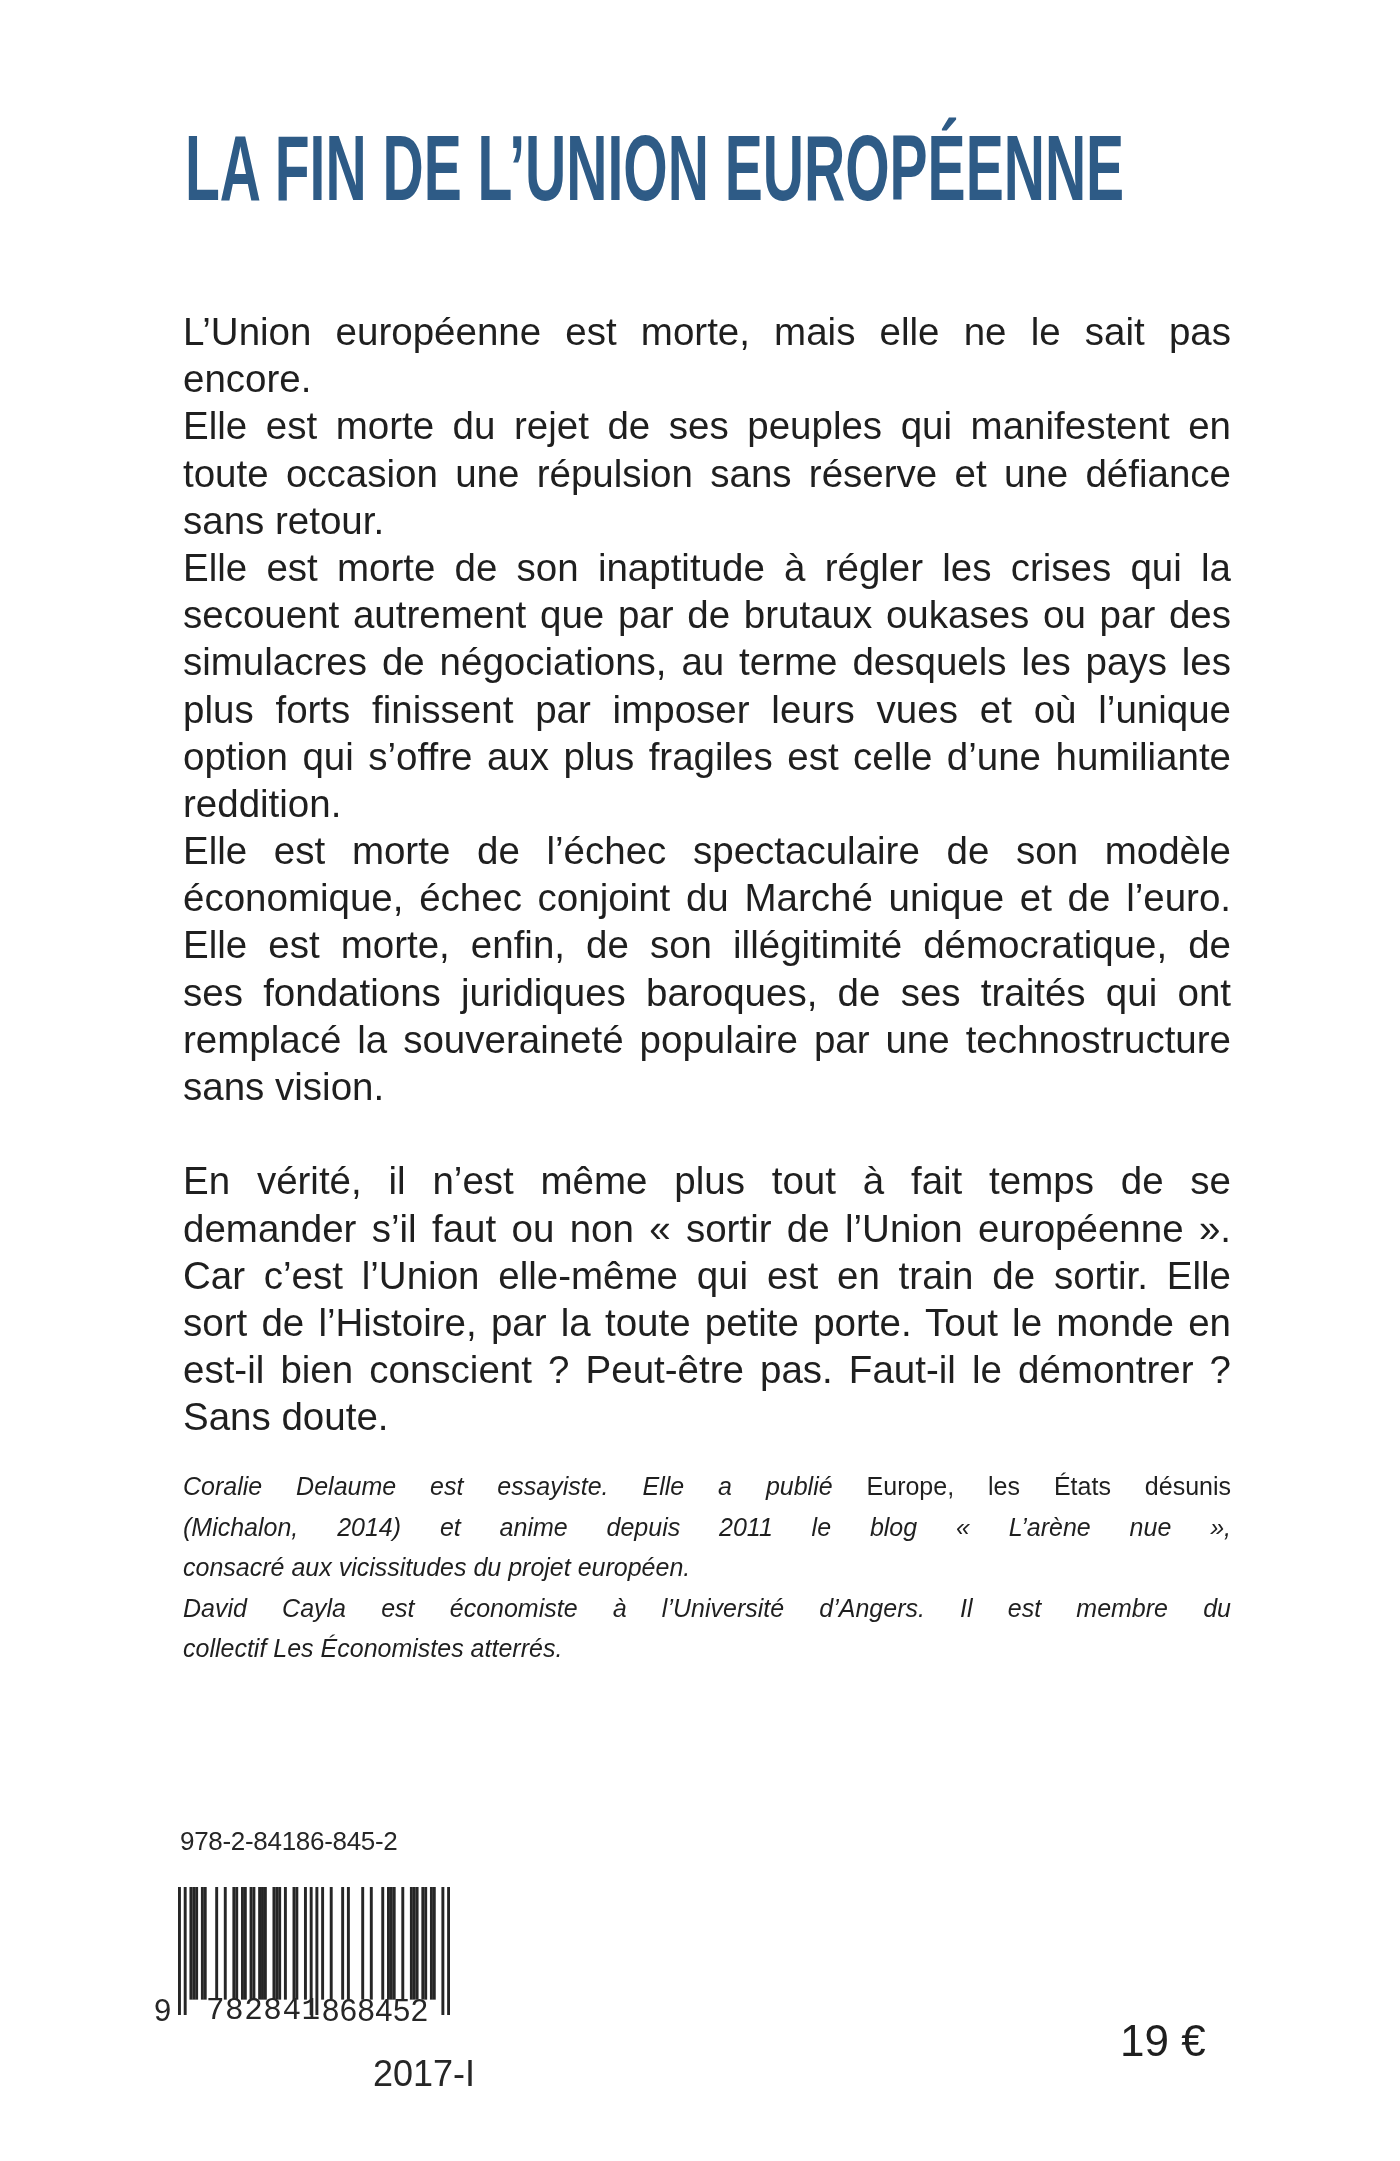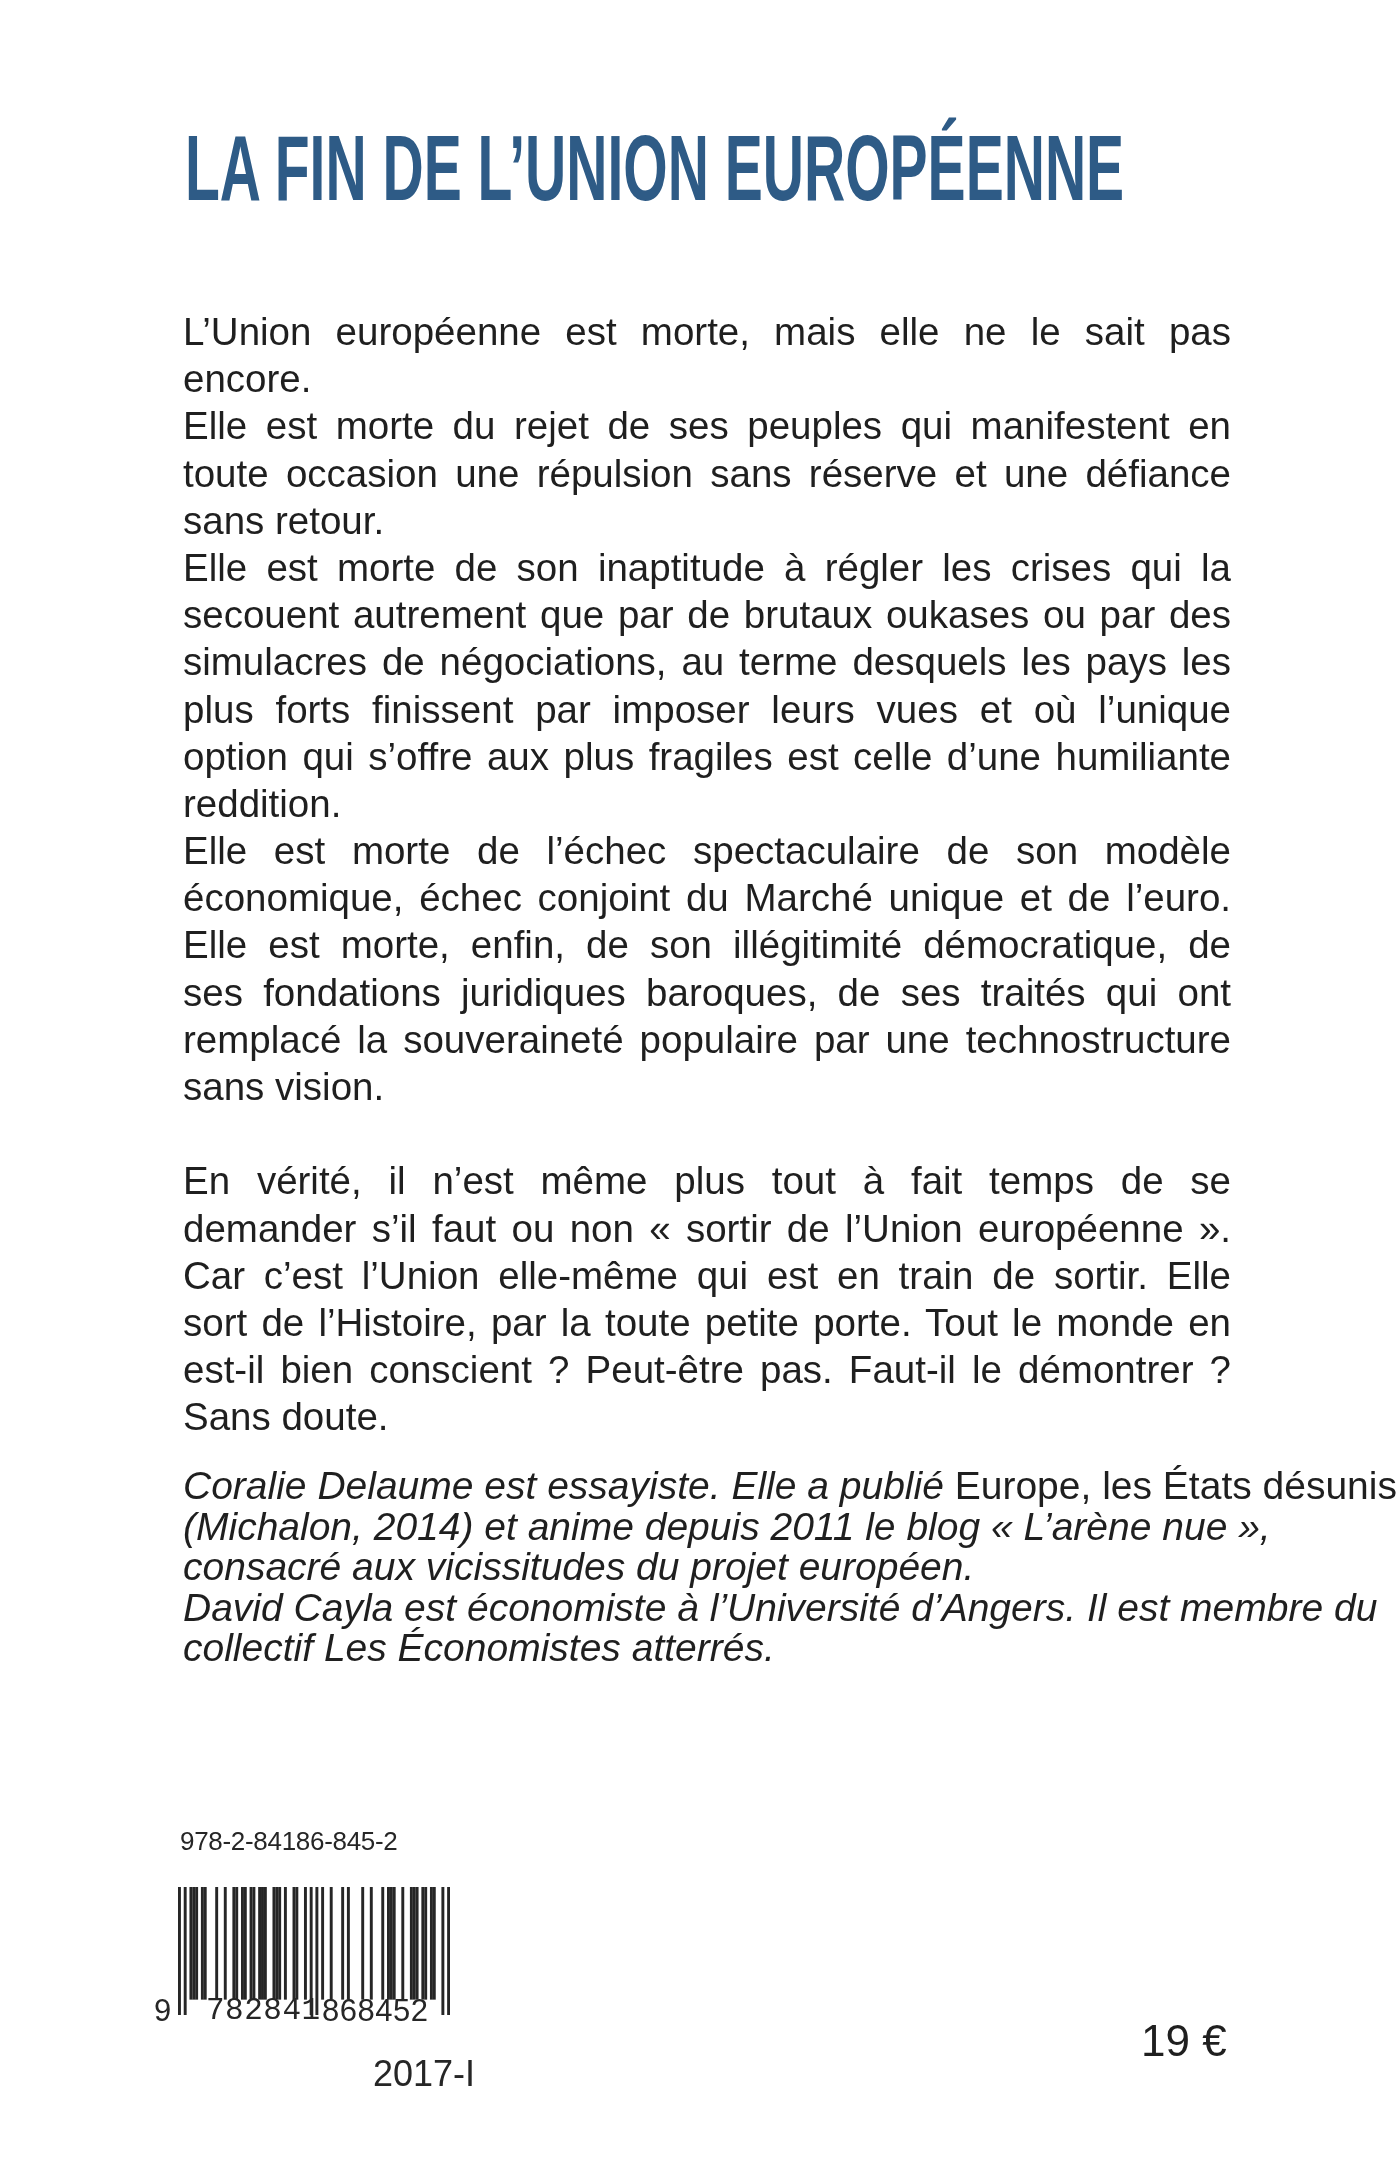--- a/index.html
+++ b/index.html
@@ -10,31 +10,31 @@
     font-size: 92px; line-height: 100px; white-space: nowrap;
     transform-origin: left top; transform: scaleX(0.62);
     letter-spacing: 0px;
   }
   .block { position: absolute; left: 183px; width: 1048px; font-family: "Liberation Sans", sans-serif; }
   .body-text { top: 276px; font-size: 38.5px; line-height: 47.2px; margin-top: 32px; }
   .line { display: block; height: 47.2px; white-space: nowrap; overflow: visible;
           text-align: justify; text-align-last: justify; }
   .line.last { text-align-last: left; }
   .line.blank { height: 47.2px; }
-  .bio { top: 1466px; font-size: 39px; line-height: 40.5px; font-style: italic; }
+  .bio { top: 1466px; font-size: 25px; line-height: 40.5px; font-style: italic; }
   .bio .line { height: 40.5px; }
   .roman { font-style: normal; }
   .isbn { position: absolute; left: 180px; top: 1826px; font-family: "Liberation Sans", sans-serif; font-size: 26px; color: #262626; letter-spacing: -0.3px; }
   .barcode-wrap { position: absolute; left: 150px; top: 1885px; width: 310px; height: 150px; }
   .barcode { position: absolute; left: 28px; top: 2px; width: 272px; height: 128px; }
   .bc-digit-first { position: absolute; left: 4px; top: 108px; font-family: "Liberation Sans", sans-serif; font-size: 31px; color: #262626; }
   .bc-digits-left { position: absolute; left: 56px; top: 108px; font-family: Liberation Mono, monospace; font-size: 31px; color: #262626; letter-spacing: 0.5px; text-align: center; }
   .bc-digits-right { position: absolute; left: 172px; top: 108px; font-family: Liberation Sans, sans-serif; font-size: 31px; color: #262626; letter-spacing: 0.5px; }
   .edition { position: absolute; left: 373px; top: 2053px; font-family: "Liberation Sans", sans-serif; font-size: 36px; color: #262626; }
-  .price { position: absolute; left: 1120px; top: 2016px; font-family: "Liberation Sans", sans-serif; font-size: 44px; color: #1f1f1f; margin-left: 21px; }
+  .price { position: absolute; left: 1120px; top: 2016px; font-family: "Liberation Sans", sans-serif; font-size: 44px; color: #1f1f1f; }
 </style>
 </head>
 <body>
 
 <div class="title">LA FIN DE L’UNION EUROPÉENNE</div>
 
 <div class="block body-text" id="blurb">
     <span class="line">L’Union européenne est morte, mais elle ne le sait pas</span>
     <span class="line last">encore.</span>
     <span class="line">Elle est morte du rejet de ses peuples qui manifestent en</span>

